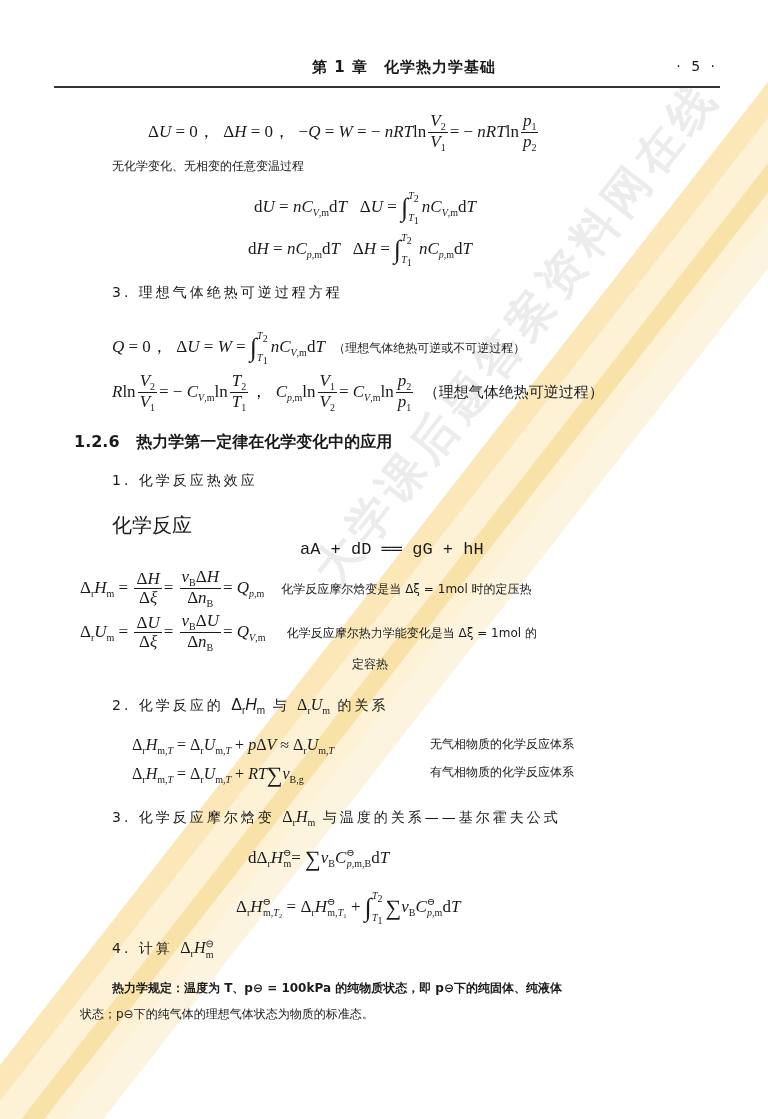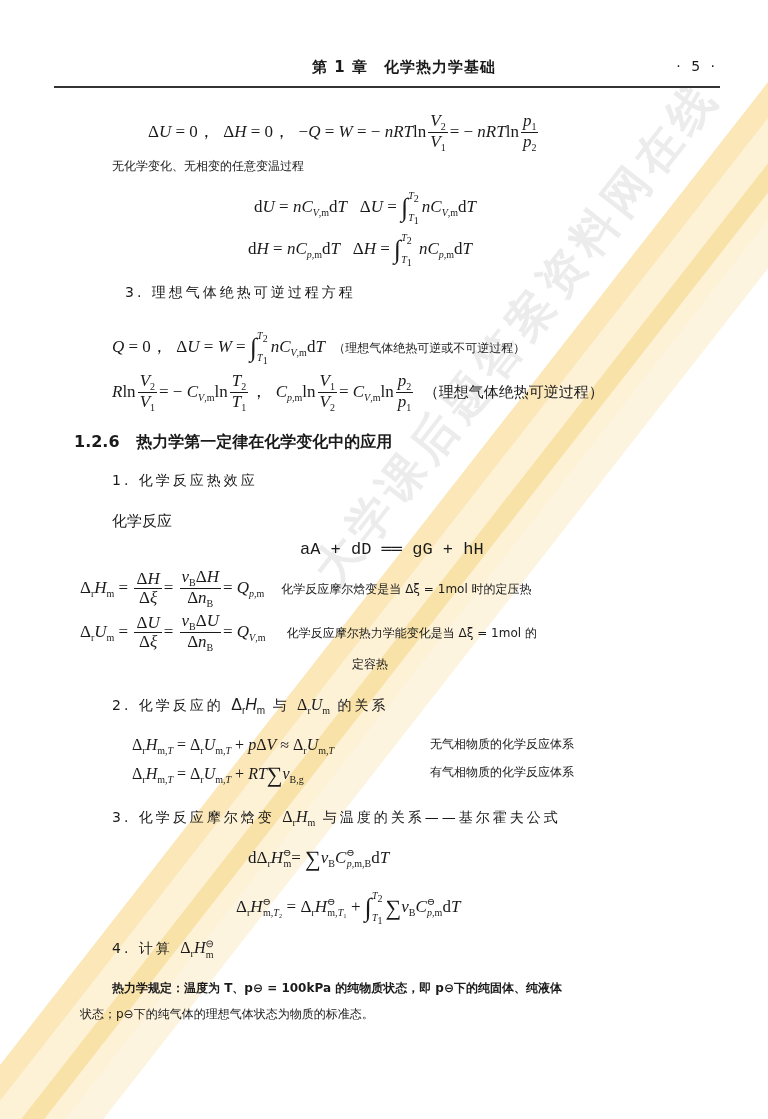--- a/index.html
+++ b/index.html
@@ -69,35 +69,35 @@
 
   <div class="line cjk" style="left:112px;top:158px;">无化学变化、无相变的任意变温过程</div>
 
   <div class="line" style="left:254px;top:186px;">
     d<i>U</i> = <i>nC</i><sub><i>V</i>,m</sub>d<i>T</i>&nbsp;&nbsp;&nbsp;Δ<i>U</i> = <span class="int">∫</span><span class="lim"><span><i>T</i><sub>2</sub></span><span><i>T</i><sub>1</sub></span></span><i>nC</i><sub><i>V</i>,m</sub>d<i>T</i>
   </div>
   <div class="line" style="left:248px;top:228px;">
     d<i>H</i> = <i>nC</i><sub><i>p</i>,m</sub>d<i>T</i>&nbsp;&nbsp;&nbsp;Δ<i>H</i> = <span class="int">∫</span><span class="lim"><span><i>T</i><sub>2</sub></span><span><i>T</i><sub>1</sub></span></span> <i>nC</i><sub><i>p</i>,m</sub>d<i>T</i>
   </div>
 
-  <div class="line sub-h" style="left:112px;top:284px;margin-left:13px;">3. 理想气体绝热可逆过程方程</div>
+  <div class="line sub-h" style="left:112px;top:284px;">3. 理想气体绝热可逆过程方程</div>
 
   <div class="line" style="left:112px;top:326px;">
     <i>Q</i> = 0，&nbsp;&nbsp;Δ<i>U</i> = <i>W</i> = <span class="int">∫</span><span class="lim"><span><i>T</i><sub>2</sub></span><span><i>T</i><sub>1</sub></span></span><i>nC</i><sub><i>V</i>,m</sub>d<i>T</i>&nbsp;&nbsp;<span class="cjk">（理想气体绝热可逆或不可逆过程）</span>
   </div>
   <div class="line" style="left:112px;top:372px;">
     <i>R</i>ln<span class="frac"><span class="num"><i>V</i><sub>2</sub></span><span><i>V</i><sub>1</sub></span></span>= − <i>C</i><sub><i>V</i>,m</sub>ln<span class="frac"><span class="num"><i>T</i><sub>2</sub></span><span><i>T</i><sub>1</sub></span></span>，&nbsp;&nbsp;<i>C</i><sub><i>p</i>,m</sub>ln<span class="frac"><span class="num"><i>V</i><sub>1</sub></span><span><i>V</i><sub>2</sub></span></span>= <i>C</i><sub><i>V</i>,m</sub>ln<span class="frac"><span class="num"><i>p</i><sub>2</sub></span><span><i>p</i><sub>1</sub></span></span>&nbsp;&nbsp;<span class="cjk" style="font-size:15px;">（理想气体绝热可逆过程）</span>
   </div>
 
   <div class="line sec-h" style="left:74px;top:432px;">
     <span>1.2.6</span>&nbsp;&nbsp;&nbsp;<span>热力学第一定律在化学变化中的应用</span>
   </div>
 
   <div class="line sub-h" style="left:112px;top:472px;">1. 化学反应热效应</div>
-  <div class="line cjk" style="left:112px;top:512px;font-size:15px;">化学反应</div>
+  <div class="line cjk" style="left:112px;top:512px;font-size:20px;">化学反应</div>
   <div class="line" style="left:300px;top:540px;font-family:Liberation Mono, monospace;">aA + dD ══ gG + hH</div>
 
   <div class="line" style="left:80px;top:568px;">
     Δ<sub>r</sub><i>H</i><sub>m</sub> = <span class="frac"><span class="num">Δ<i>H</i></span><span>Δ<i>ξ</i></span></span>= <span class="frac"><span class="num"><i>ν</i><sub>B</sub>Δ<i>H</i></span><span>Δ<i>n</i><sub>B</sub></span></span>= <i>Q</i><sub><i>p</i>,m</sub>&nbsp;&nbsp;&nbsp;&nbsp;<span class="cjk">化学反应摩尔焓变是当 Δξ = 1mol 时的定压热</span>
   </div>
   <div class="line" style="left:80px;top:612px;">
     Δ<sub>r</sub><i>U</i><sub>m</sub> = <span class="frac"><span class="num">Δ<i>U</i></span><span>Δ<i>ξ</i></span></span>= <span class="frac"><span class="num"><i>ν</i><sub>B</sub>Δ<i>U</i></span><span>Δ<i>n</i><sub>B</sub></span></span>= <i>Q</i><sub><i>V</i>,m</sub>&nbsp;&nbsp;&nbsp;&nbsp;&nbsp;<span class="cjk">化学反应摩尔热力学能变化是当 Δξ = 1mol 的</span>
   </div>
   <div class="line cjk" style="left:352px;top:656px;">定容热</div>
 

